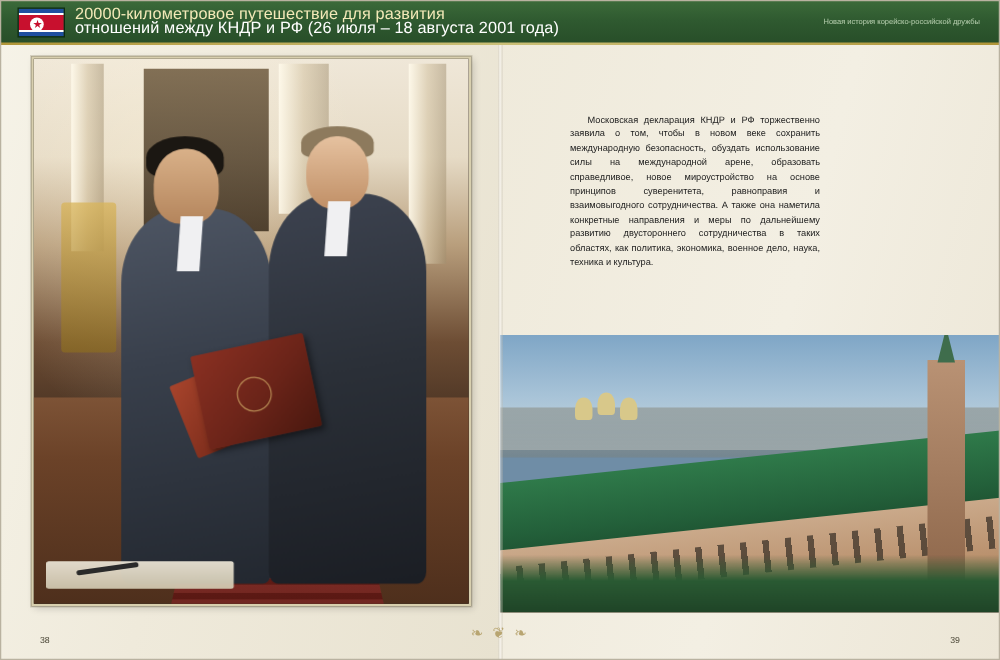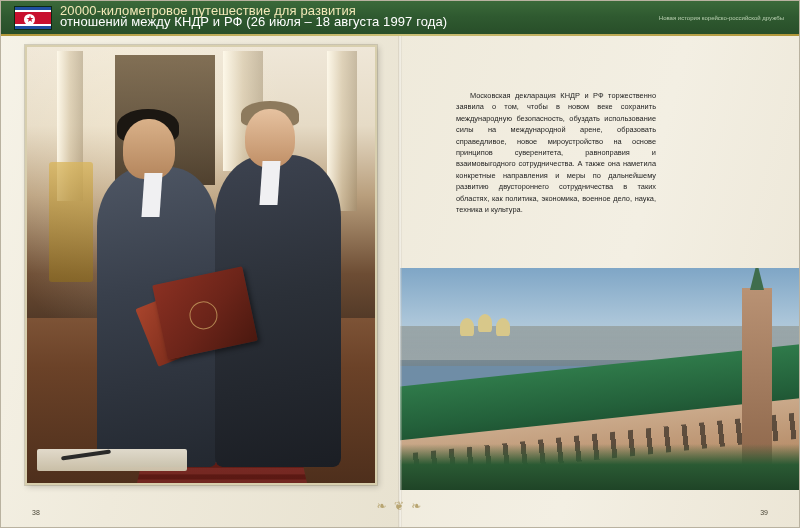--- a/index.html
+++ b/index.html
@@ -339,21 +339,21 @@
   <div class="right-half"></div>
   <div class="spine"></div>
 
   <div class="header-bar">
     <div class="flag">
       <div class="disc"></div>
       <div class="star">★</div>
     </div>
     <div class="header-title">
       <div class="l1">20000-километровое путешествие для развития</div>
-      <div class="l2">отношений между КНДР и РФ (26 июля – 18 августа 1997 года)</div>
+      <div class="l2">отношений между КНДР и РФ (26 июля – 18 августа 2001 года)</div>
     </div>
     <div class="header-right">Новая история корейско-российской дружбы</div>
   </div>
 
   <div class="photo-frame">
     <div class="photo-left">
       <div class="pillar p1"></div>
       <div class="pillar p2"></div>
       <div class="pillar p3"></div>
       <div class="dark-panel"></div>

